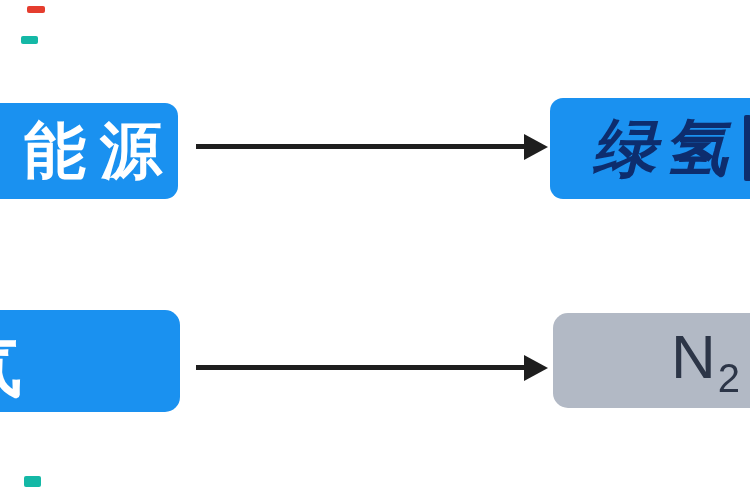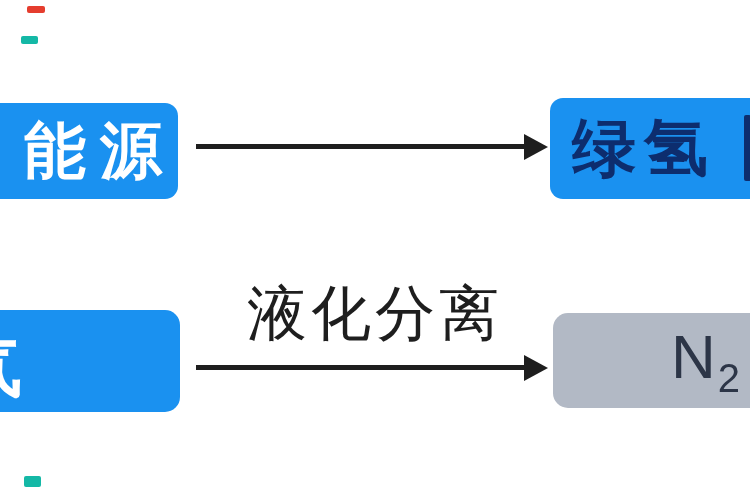--- a/index.html
+++ b/index.html
@@ -32,21 +32,21 @@
     color: #ffffff; font-size: 62px; letter-spacing: 14px;
     padding-right: 2px; line-height: 96px;
   }
   
   #box-target-1 {
     left: 550px; top: 98px; width: 262px; height: 101px;
     border-radius: 13px;
   }
   #box-target-1 .node-label {
     color: #0d2d6e; font-size: 64px; letter-spacing: 8px;
-    padding-left: 22px; line-height: 101px;
+    padding-left: 42px; line-height: 101px; font-style: italic;
   }
   #clipped-char-fragment-1 {
     position: absolute; left: 194px; top: 17px;
     width: 7px; height: 66px; background: #0d2d6e; border-radius: 2px;
   }
   
   #box-source-2 {
     left: -62px; top: 310px; width: 242px; height: 102px;
     border-radius: 15px;
   }
@@ -119,21 +119,20 @@
 
   <div class="node blue" id="box-target-1">
     <span class="node-label">绿氢</span>
     <div id="clipped-char-fragment-1"></div>
   </div>
 
   <div class="node blue" id="box-source-2">
     <span class="node-label">气</span>
   </div>
 
-  <div class="process-label" id="process-label-2">液化分离</div>
   <div class="arrow-line" id="arrow-line-2"></div>
   <div class="arrow-head" id="arrow-head-2"></div>
 
   <div class="node gray" id="box-target-2">
     <span class="node-label"><span>N</span><sub>2</sub></span>
   </div>
 
 </div>
 
 </body></html>

